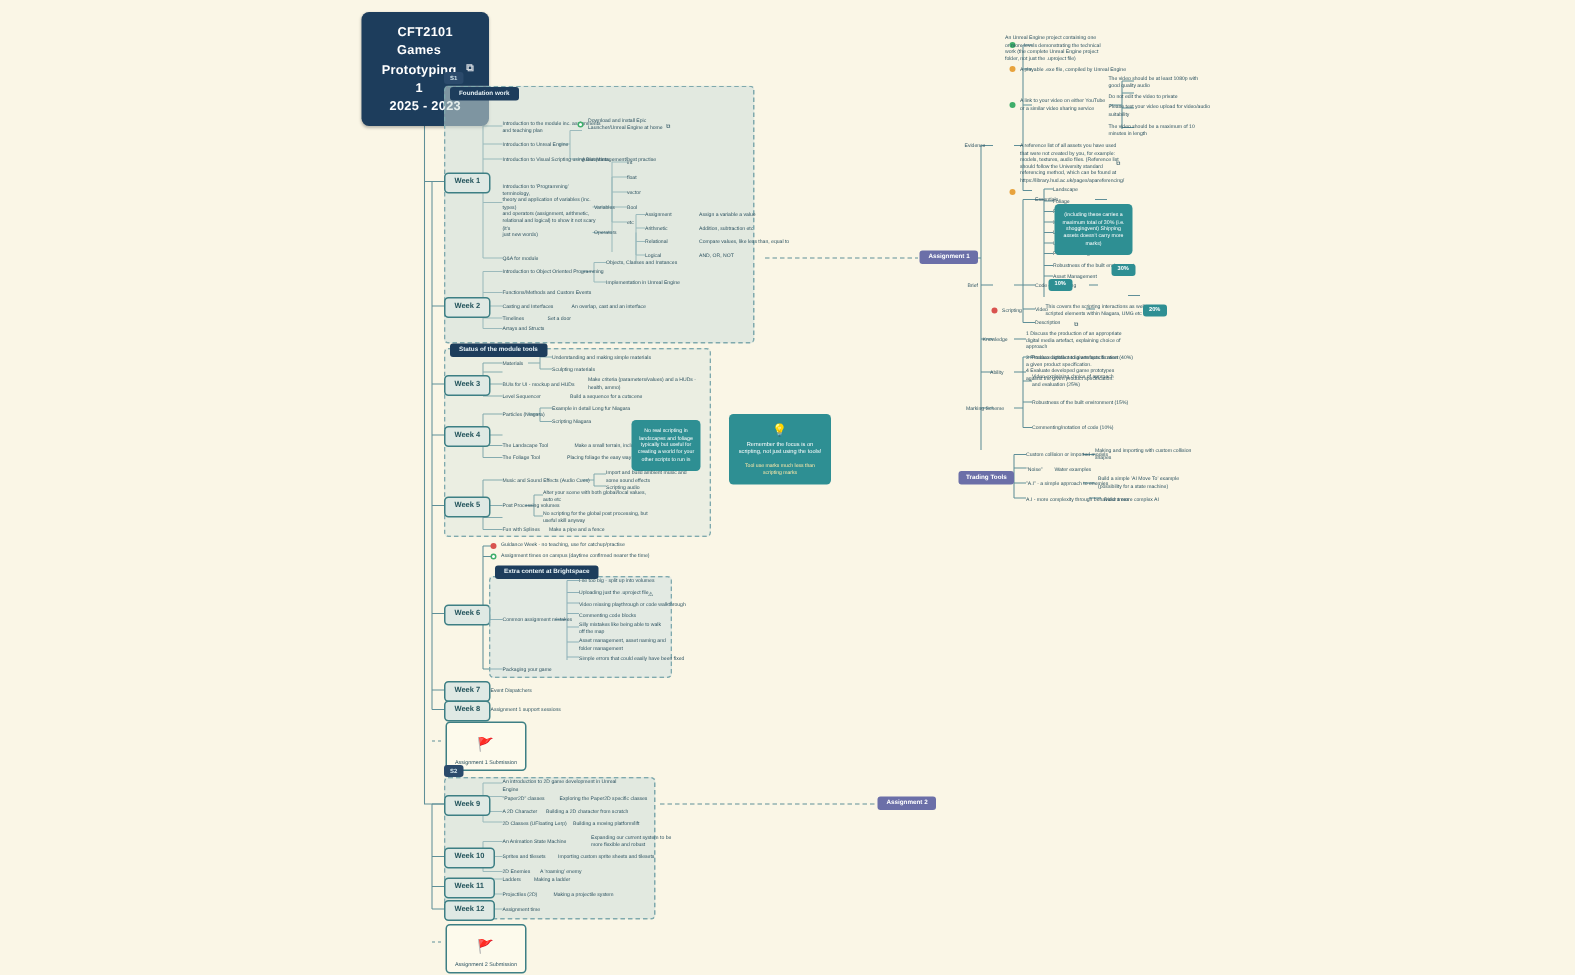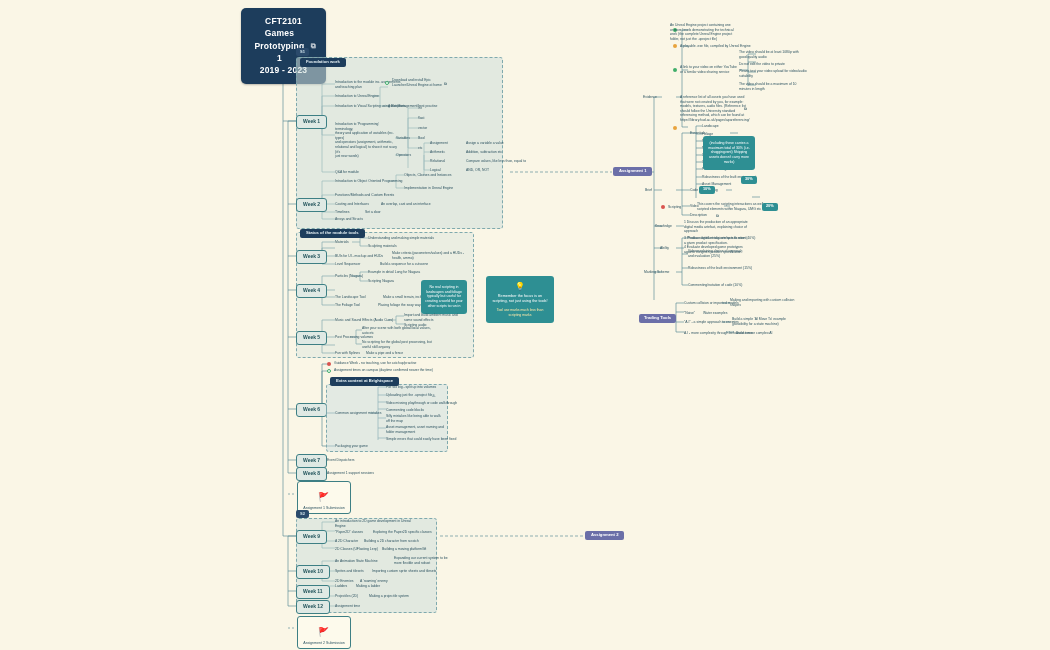--- a/index.html
+++ b/index.html
@@ -178,21 +178,21 @@
     <path d="M440,536 L584,536" stroke-dasharray="3 2"></path>
   </g>
 </svg>
 
 <div class="abs root" style="left:241px; top:8px; width:85px;">
   <div>CFT2101</div>
   <div style="display:flex;align-items:center;justify-content:center;gap:3px;">
     <span>Games Prototyping 1</span>
     <span class="copy">⧉</span>
   </div>
-  <div>2019 - 2023</div>
+  <div>2025 - 2023</div>
 </div>
 
 <span class="abs chip" style="left:296px; top:48px;">S1</span>
 
 <div class="abs group" style="left:296px; top:57px; width:207px; height:172px;"></div>
 <span class="abs chip darkband" style="left:300px; top:58px;">Foundation work</span>
 
 <div class="abs weekbox" style="left:296px; top:115px;">Week 1</div>
 <span class="abs txt leaf" style="left:335px; top:80px; width:92px;">Introduction to the module inc. assignments
 and teaching plan</span>

